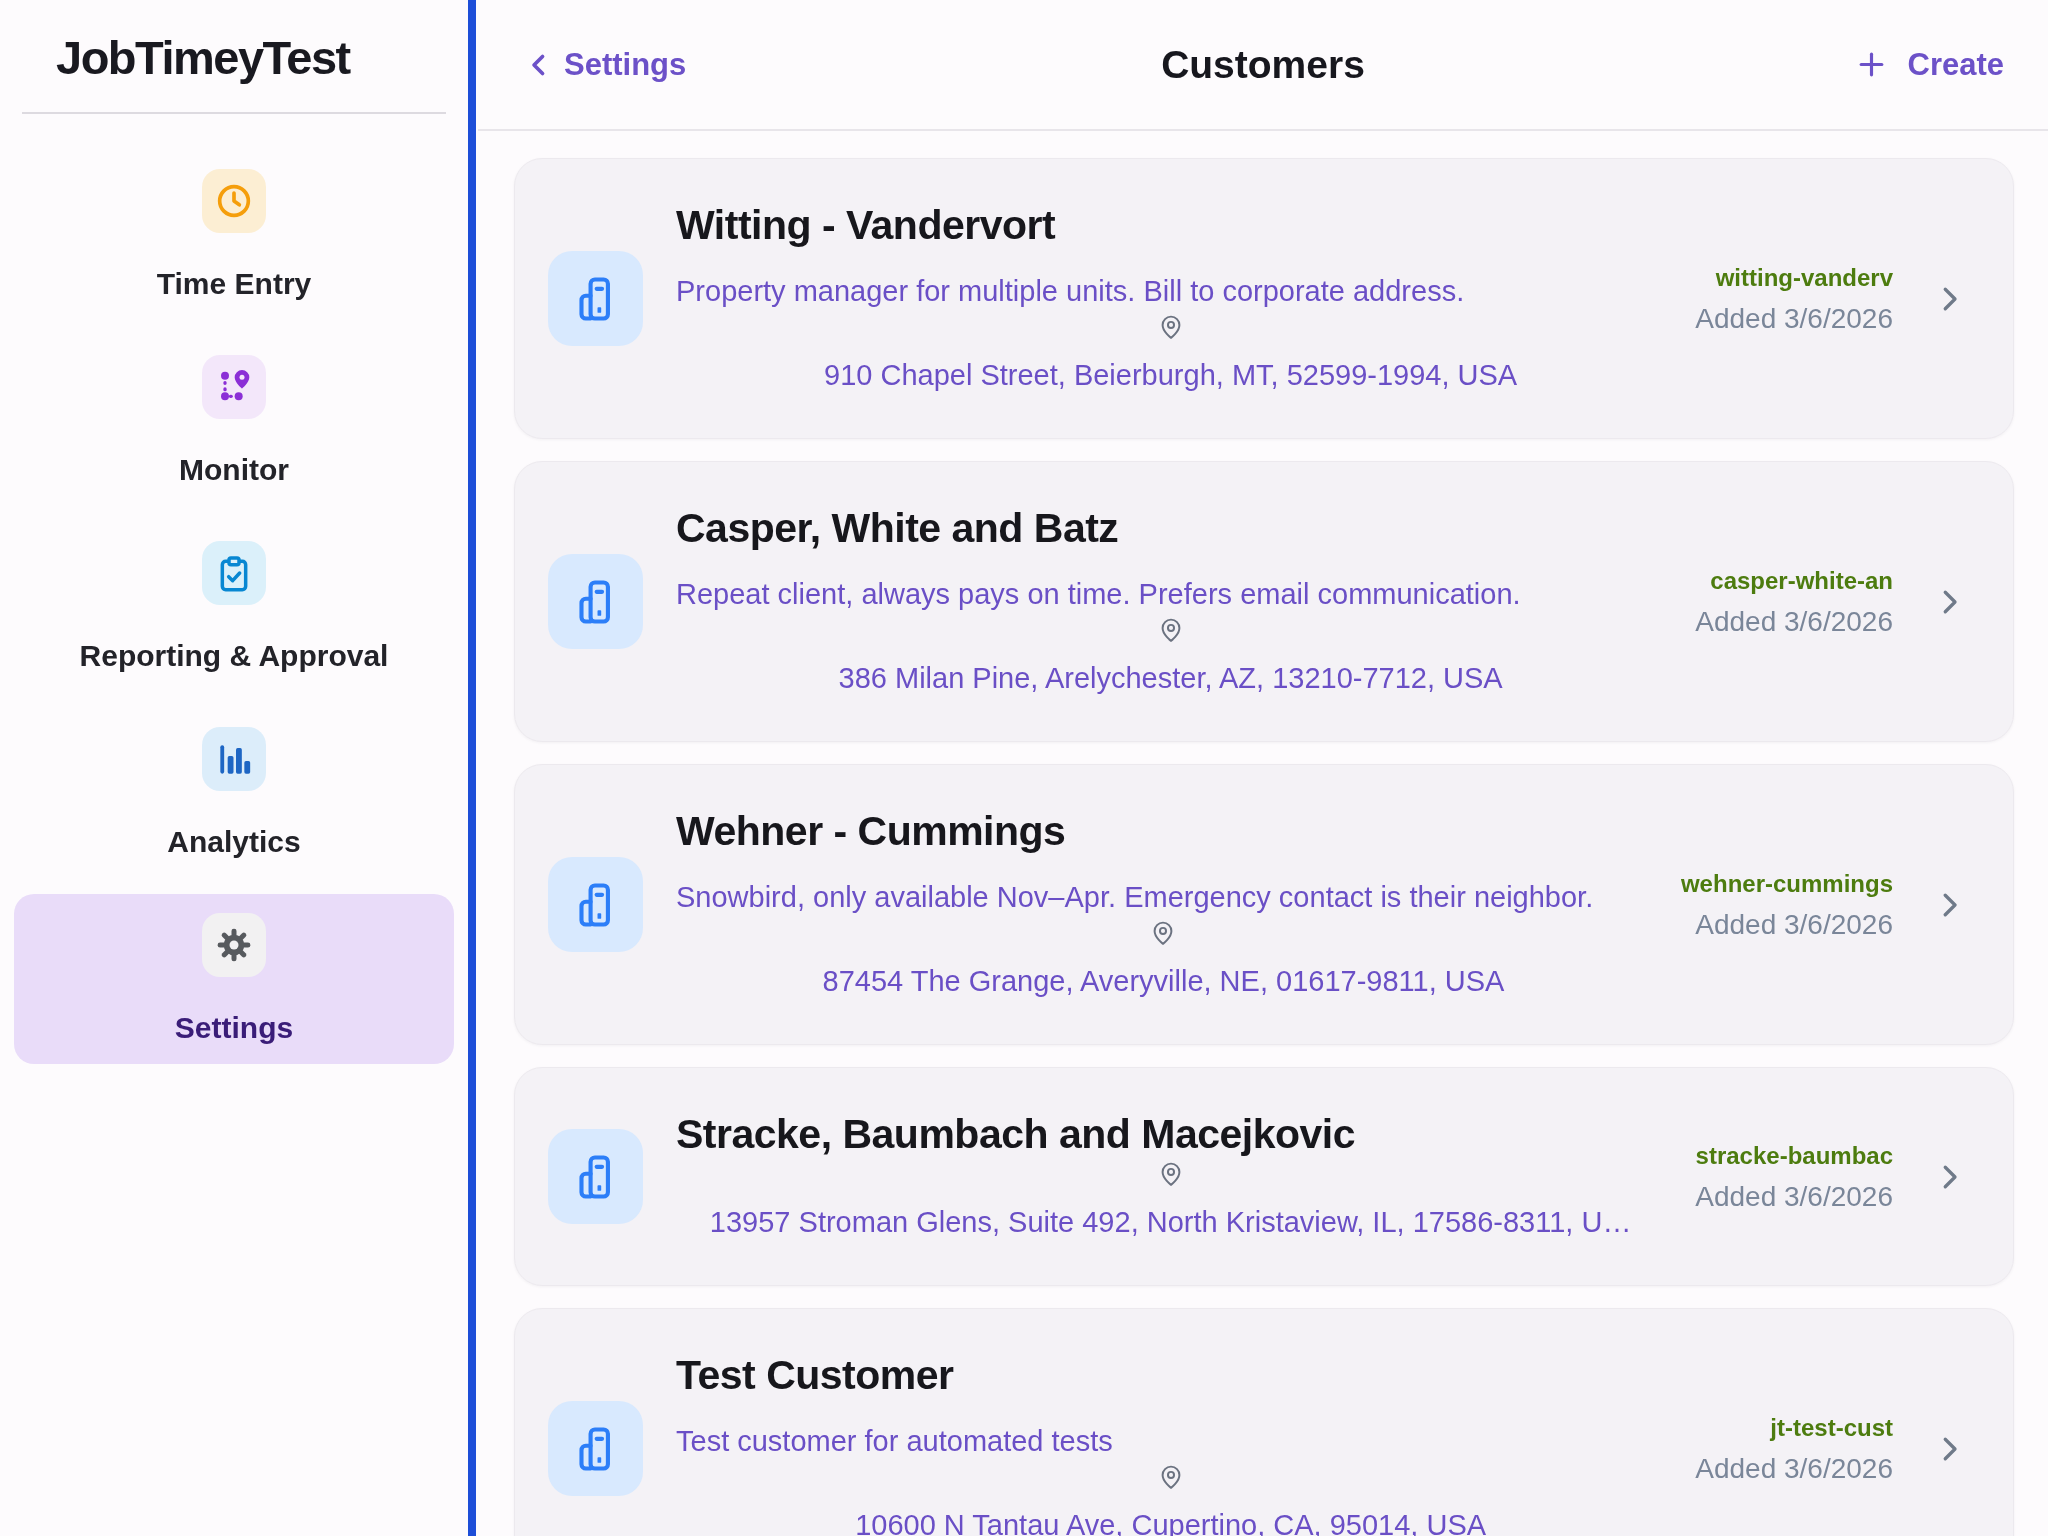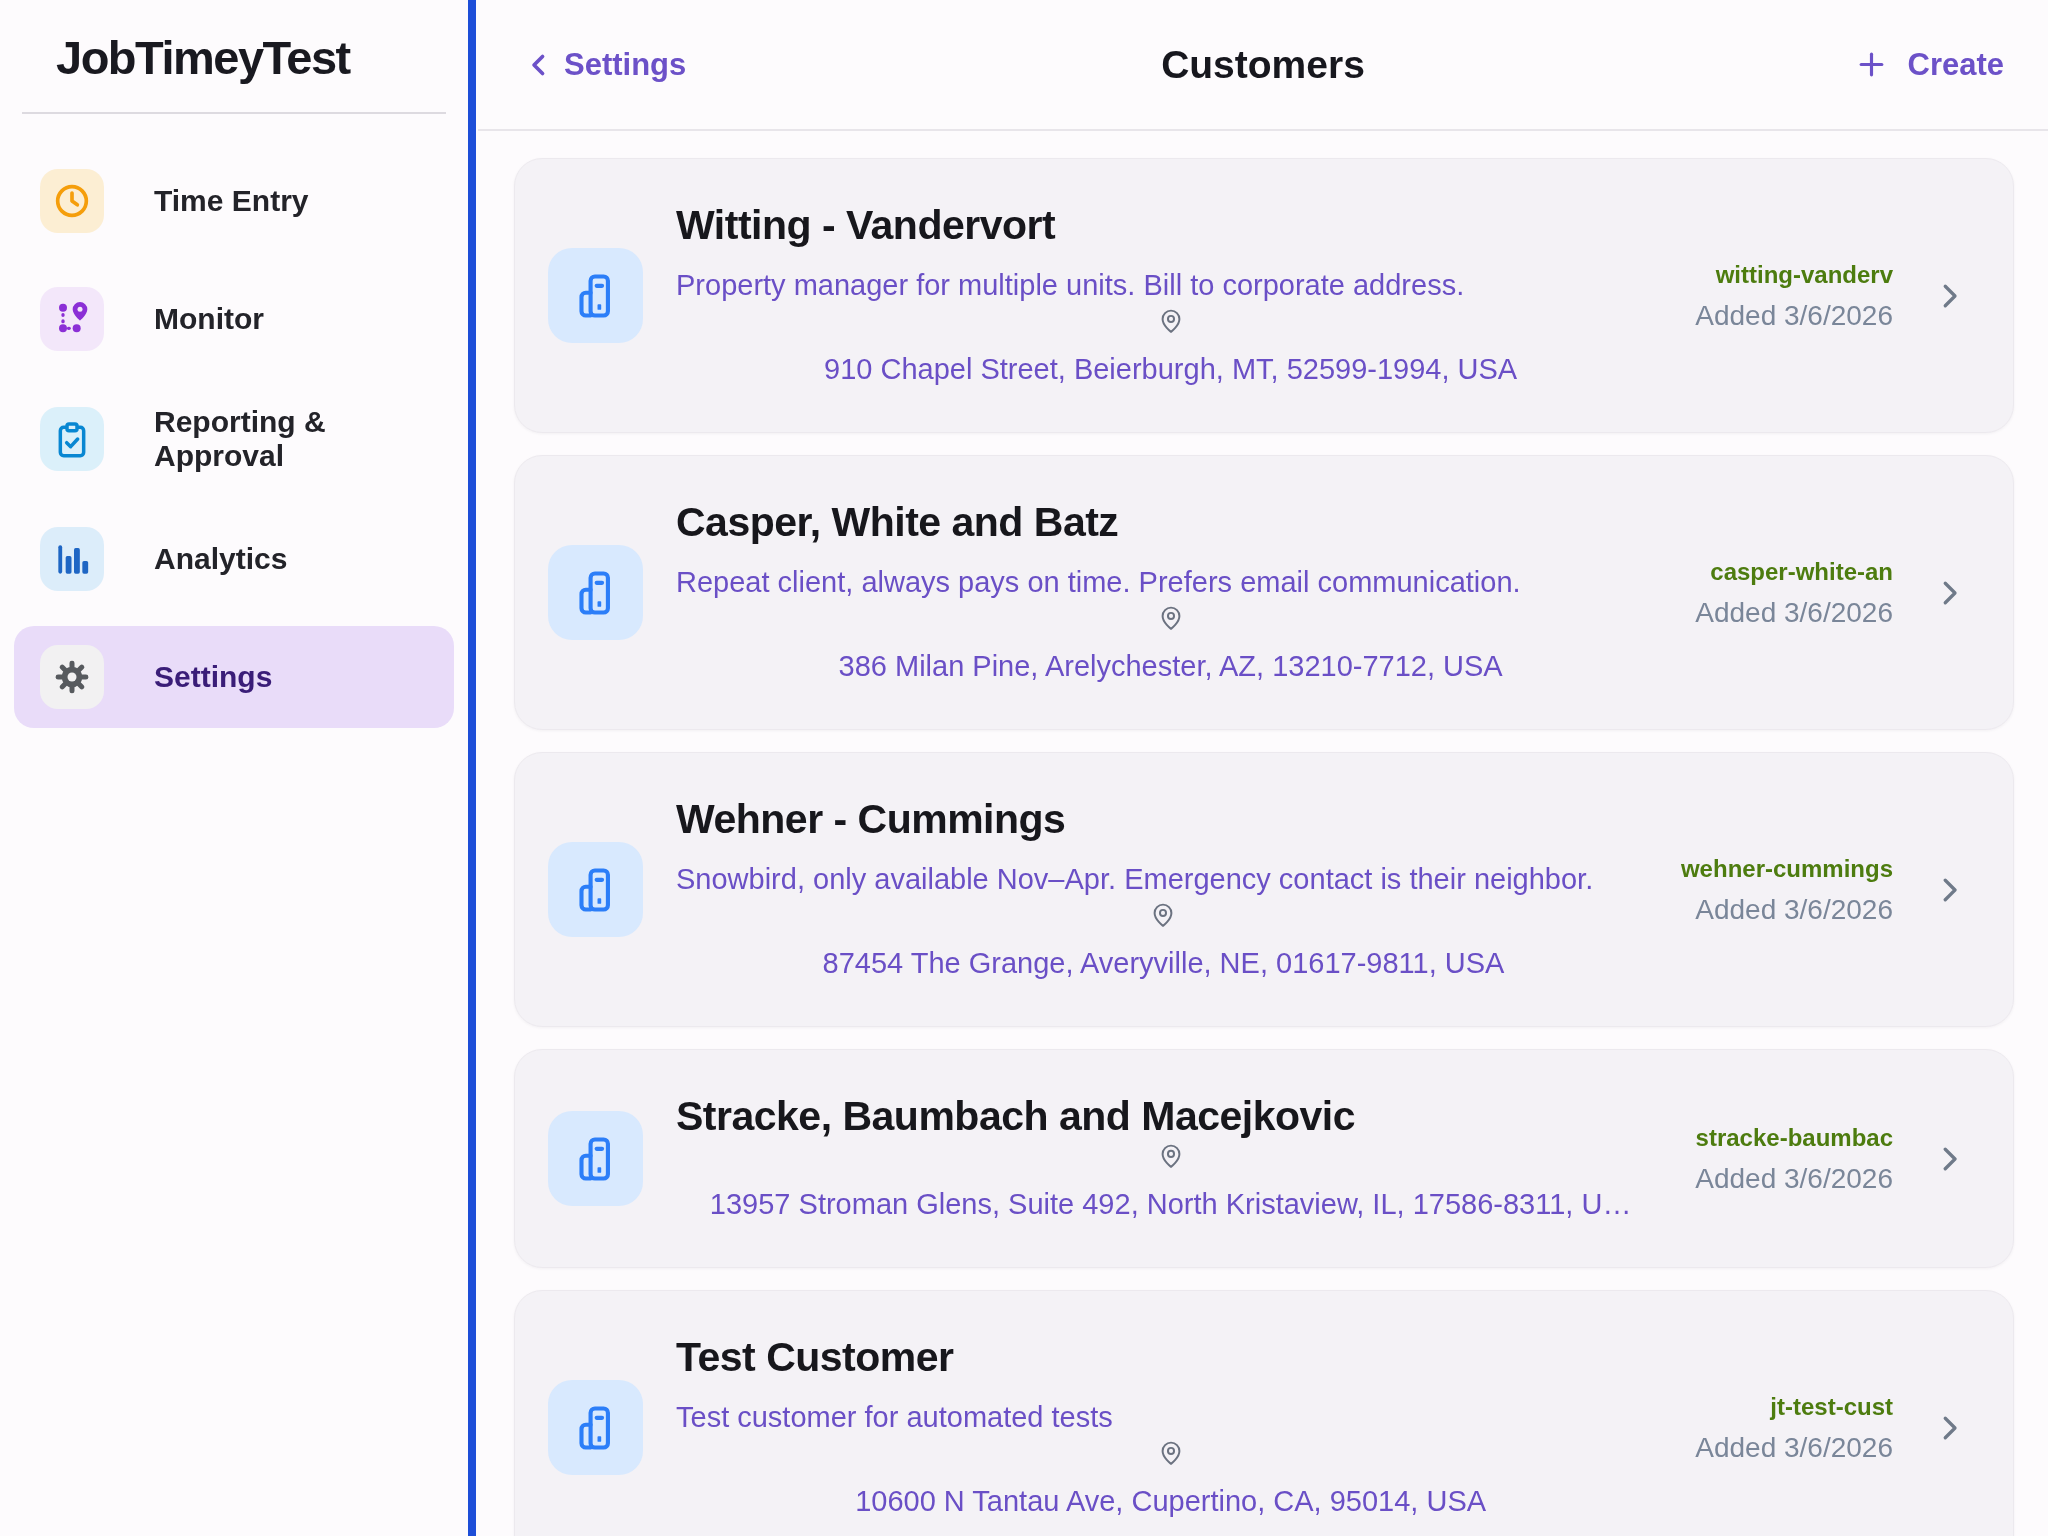--- a/index.html
+++ b/index.html
@@ -13,22 +13,22 @@
     position:absolute; left:0; top:0; bottom:0; width:476px;
     background:#FDFBFD; border-right:8px solid #1d4ed8;
   }
   .logo {
     font-size:47px; font-weight:800; letter-spacing:-1.5px; color:#191920;
     padding:30px 0 0 56px; height:112px;
   }
   .logo-divider { margin:0 22px; border-bottom:2px solid #DDDAE0; }
   .nav { padding:36px 14px 0 14px; }
   .nav-item {
-    display:flex; align-items:center; gap:50px;
-    padding:19px 26px; margin-bottom:16px; border-radius:20px; cursor:pointer;
+    display:flex; align-items:center; gap:34px;
+    padding:19px 26px; margin-bottom:16px; border-radius:20px; cursor:pointer;flex-direction:column;
   }
   .nav-item .tile {
     width:64px; height:64px; border-radius:18px; flex:0 0 auto;
     display:flex; align-items:center; justify-content:center;
   }
   .nav-item .label { font-size:30px; font-weight:600; color:#232329; }
   .nav-item.active { background:#E9DCF9; }
   .nav-item.active .label { color:#3A1D78; }
   .tile-orange { background:#FCEED3; }
   .tile-purple { background:#F3E7FA; }
@@ -54,21 +54,21 @@
     border-radius:28px; margin-bottom:22px;
     box-shadow:0 1px 3px rgba(40,30,60,0.05);
     display:flex; align-items:center; padding:40px 46px 40px 33px; cursor:pointer;
   }
   .card .b-tile {
     width:95px; height:95px; border-radius:24px; background:#D8E9FE; flex:0 0 auto;
     display:flex; align-items:center; justify-content:center; margin-right:33px;
   }
   .card .info { flex:1; min-width:0; }
   .card .c-name { font-size:41px; font-weight:700; color:#17171C; letter-spacing:-0.5px; line-height:52px; }
-  .card .c-desc { font-size:29px; color:#6A4FC6; line-height:44px; margin-top:12px; }
+  .card .c-desc { font-size:29px; color:#6A4FC6; line-height:44px; margin-top:18px; }
   .card .c-addr { display:flex; align-items:center; gap:11px; font-size:29px; color:#6A4FC6; line-height:46px; margin-top:0; white-space:nowrap;flex-direction:column; }
   .card .meta { flex:0 0 auto; text-align:right; margin-left:30px; }
   .card .c-slug { font-size:24px; font-weight:700; color:#4d7c0f; line-height:38px; }
   .card .c-added { font-size:28px; color:#7A8699; line-height:40px; margin-top:2px; }
   .card .chev { flex:0 0 auto; margin-left:38px; display:flex; align-items:center; }
   svg { display:block; }
 </style>
 </head>
 <body>
 

